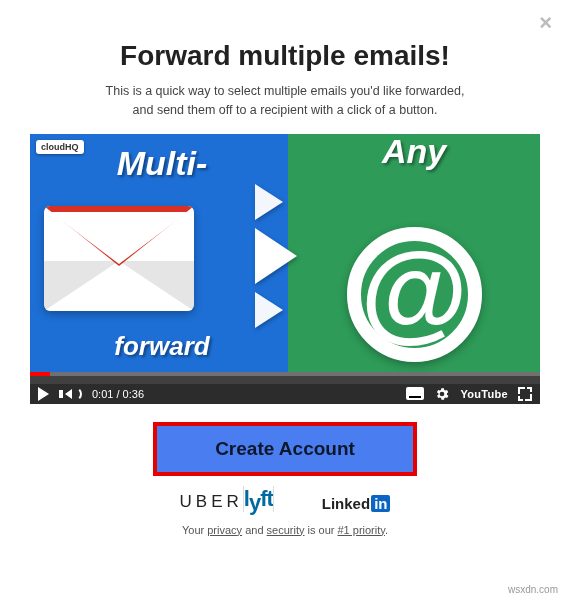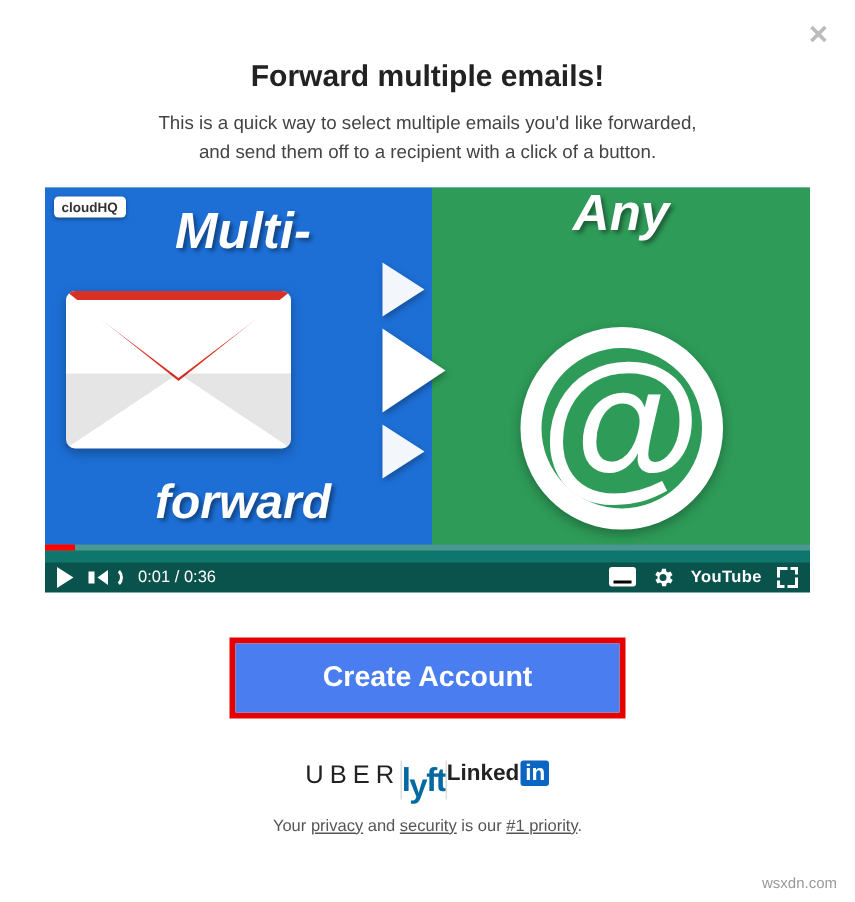--- a/index.html
+++ b/index.html
@@ -14,29 +14,29 @@
   .close {
     position: absolute;
     top: 10px;
     right: 18px;
     font-size: 22px;
     color: #bbb;
     cursor: pointer;
     font-weight: bold;
   }
   .container { padding: 40px 30px 10px 30px; text-align: center; }
-  .title { font-size: 20px; font-weight: bold; color: #222; margin-bottom: 10px; }
+  .title { font-size: 28px; font-weight: bold; color: #222; margin-bottom: 10px; }
   .subtitle { font-size: 12.5px; color: #444; line-height: 1.5; margin-bottom: 14px; text-align: center; }
-  .video { position: relative; width: 510px; height: 270px; background: #0f766e; margin: 0 auto 26px auto; overflow: hidden; }
+  .video { position: relative; width: 510px; height: 270px; background: #404040; margin: 0 auto 14px auto; overflow: hidden; }
   .video-badge { position:absolute; top:6px; left:6px; background:#fff; color:#333; font-size:9px; font-weight:bold; padding:2px 5px; border-radius:3px; box-shadow:0 1px 3px rgba(0,0,0,.4); z-index:5;}
   .video-body { position:absolute; top:0; left:0; right:0; bottom:32px; display:flex; }
   .left-pane { flex:1; background:#1d6fd6; color:#fff; display:flex; flex-direction:column; justify-content:space-between; padding:12px 8px 10px 14px; position:relative;}
   .right-pane { flex:1; background:#2e9b58; color:#fff; display:flex; flex-direction:column; justify-content:space-between; align-items:center; padding:0 8px 10px 8px; position:relative;}
   .big-text { font-size:34px; font-weight:900; font-style:italic; text-shadow:2px 2px 3px rgba(0,0,0,.4); line-height:1;}
-  .bottom-text { font-size:32px; font-weight:900; font-style:italic; text-shadow:2px 2px 3px rgba(0,0,0,.4);}
+  .bottom-text { font-size:26px; font-weight:900; font-style:italic; text-shadow:2px 2px 3px rgba(0,0,0,.4);}
   .envelope { width:150px; height:105px; background:#fff; border-radius:6px; position:relative; margin-top:6px; box-shadow:0 3px 8px rgba(0,0,0,.3);}
   .envelope::before { content:""; position:absolute; top:0; left:0; right:0; border-left:75px solid transparent; border-right:75px solid transparent; border-top:60px solid #d93025; border-radius:6px 6px 0 0;}
   .envelope::after { content:""; position:absolute; top:6px; left:6px; right:6px; border-left:69px solid transparent; border-right:69px solid transparent; border-top:52px solid #fff;}
   .env-shadow{position:absolute;bottom:0;left:0;right:0;border-left:75px solid rgba(0,0,0,.1);border-right:75px solid rgba(0,0,0,.1);border-bottom:50px solid transparent;}
   .arrows { position:absolute; left:calc(50% - 30px); top:50px; z-index:3; }
   .arrow { width:0; height:0; border-top:18px solid transparent; border-bottom:18px solid transparent; border-left:28px solid rgba(255,255,255,.95); filter:drop-shadow(1px 2px 2px rgba(0,0,0,.3)); margin-bottom:8px;}
   .arrow.big{ border-top-width:28px; border-bottom-width:28px; border-left-width:42px; border-left-color:#fff;}
   .at-sign { width:135px; height:135px; border:14px solid #fff; border-radius:50%; display:flex; align-items:center; justify-content:center; font-size:110px; font-weight:900; color:#fff; margin-top:2px; box-shadow:0 3px 8px rgba(0,0,0,.3);}
   .at-inner{font-family:Arial;transform:translateY(-4px);}
   .progress { position:absolute; left:0; right:0; bottom:28px; height:4px; background:rgba(255,255,255,.25);}
@@ -52,27 +52,27 @@
   .cc::after{content:"";position:absolute;bottom:2px;left:3px;right:3px;height:2px;background:#000;}
   .gear{cursor:pointer;fill:#fff;}
   .yt{font-weight:bold;letter-spacing:.3px;cursor:pointer;}
   .fs{width:14px;height:14px;position:relative;cursor:pointer;}
   .fs::before,.fs::after{content:"";position:absolute;width:5px;height:5px;border:2px solid #fff;}
   .fs::before{top:0;left:0;border-right:none;border-bottom:none;}
   .fs::after{bottom:0;right:0;border-left:none;border-top:none;}
   .fs .c2{position:absolute;top:0;right:0;width:5px;height:5px;border:2px solid #fff;border-left:none;border-bottom:none;}
   .fs .c3{position:absolute;bottom:0;left:0;width:5px;height:5px;border:2px solid #fff;border-right:none;border-top:none;}
   .cta-wrap{display:inline-block;border:4px solid #e60000;margin-top:4px;}
-  .cta{background:#4a7ef0;color:#ffffff;font-size:19px;font-weight:bold;border:none;padding:12px 58px;cursor:pointer;}
+  .cta{background:#4a7ef0;color:#0f172a;font-size:19px;font-weight:bold;border:none;padding:12px 58px;cursor:pointer;}
   .trusted{font-size:10px;color:#777;letter-spacing:.5px;margin-top:12px;}
-  .logos{display:flex;justify-content:center;align-items:flex-start;margin-top:28px;}
+  .logos{display:flex;justify-content:center;align-items:flex-end;margin-top:10px;}
   .uber{font-size:17px;letter-spacing:4px;color:#222;font-weight:500;}
   .lyft{font-size:22px;font-weight:900;color:#0369a1;font-family:'Arial Black',Arial;letter-spacing:-1px;}
   .lyft .y{display:inline-block;transform:translateY(4px);}
-  .linkedin{font-size:15px;font-weight:bold;color:#222;}
+  .linkedin{font-size:15px;font-weight:bold;color:#222;padding-left:48px;}
   .linkedin .in{background:#0a66c2;color:#fff;padding:0 3px;border-radius:2px;margin-left:1px;}
   .divider{width:1px;height:26px;background:#ddd;}
   .footer{font-size:11px;color:#555;margin-top:12px;}
   .footer a{color:#555;cursor:pointer;}
   .wm{position:absolute;bottom:6px;right:12px;font-size:10px;color:#999;}
 </style>
 </head>
 <body>
 
 <div class="close" aria-label="Close">×</div>

